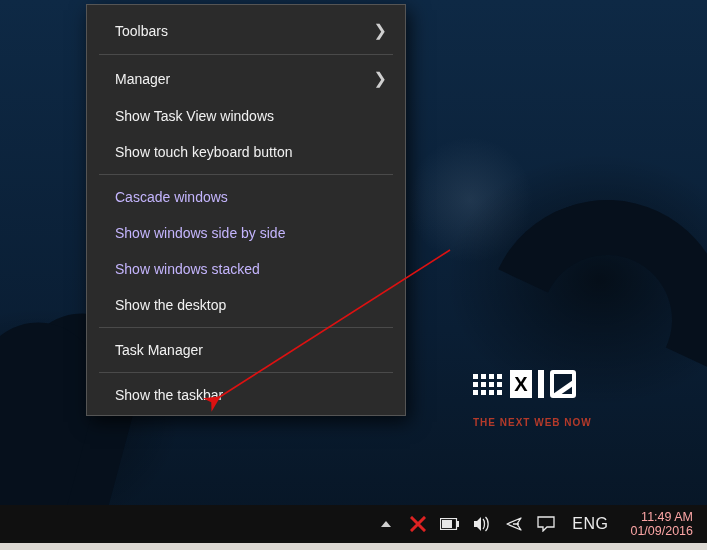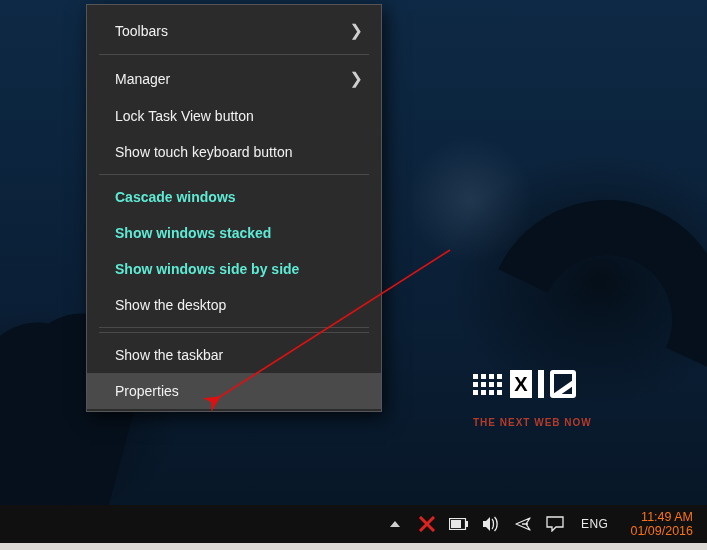--- a/index.html
+++ b/index.html
@@ -21,34 +21,34 @@
 .brand .row { display:flex; align-items:center; gap:6px; }
 .brand .block { width:22px; height:28px; background:#fff; display:flex; align-items:center; justify-content:center; font-weight:700; font-size:20px; color:#000; }
 .brand .dotgrid { display:grid; grid-template-columns:repeat(4,5px); grid-auto-rows:5px; gap:3px; margin-right:2px;}
 .brand .dotgrid span { background:#fff; width:5px; height:5px; }
 .brand .zero { width:26px; height:28px; border:4px solid #fff; border-radius:3px; position:relative; overflow:hidden; }
 .brand .zero::after{content:"";position:absolute;left:-6px;top:10px;width:40px;height:5px;background:#fff;transform:rotate(-35deg);}
 .brand .one { width:6px; height:28px; background:#fff; }
 .brand .tagline { font-size:10px; letter-spacing:1px; color:#b43a2a; font-weight:600; margin-top:19px; white-space:nowrap;}
 
 
-.ctxmenu { position: absolute; left: 86px; top: 4px; width: 296px; background:#2b2b2b; border:1px solid #555; box-shadow:4px 6px 18px rgba(0,0,0,0.7); padding:6px 0 2px 0;}
+.ctxmenu { position: absolute; left: 86px; top: 4px; width: 320px; background:#2b2b2b; border:1px solid #555; box-shadow:4px 6px 18px rgba(0,0,0,0.7); padding:6px 0 2px 0;}
 .ctxmenu .item { position:relative; padding: 10px 18px 10px 28px; color:#f2f2f2; font-size:14px; cursor:default; display:flex; align-items:center; justify-content:space-between;}
-.ctxmenu .item.disabled { color:#5eead4;font-weight:bold; }
+.ctxmenu .item.disabled { color:#c4b5fd; }
 .ctxmenu .item.hover { background:#4a4a4a; }
 .ctxmenu .sep { height:1px; background:#4a4a4a; margin:4px 12px; }
 .ctxmenu .chev { font-size:16px; color:#cfcfcf; margin-left:auto; }
 
 
 .taskbar { position:absolute; left:0; right:0; bottom:7px; height:38px; background:#101010; display:flex; align-items:center; justify-content:flex-end; padding-right:6px; gap:4px;}
 .tray { display:flex; align-items:center; gap:12px; color:#eaeaea; font-size:13px; }
 .tray .iconbox { width:20px; height:20px; display:flex; align-items:center; justify-content:center; }
 .tray svg { display:block; }
-.clock { text-align:right; line-height:1.12; font-size:12.5px; padding:0 8px 0 6px; color:#f97316;}
-.lang { font-size:12px; letter-spacing:0.5px; padding:0 4px;}
+.clock { text-align:right; line-height:1.12; font-size:12.5px; padding:0 8px 0 6px; color:#fca5a5;}
+.lang { font-size:16px; letter-spacing:0.5px; padding:0 4px;}
 .chevup { width:0;height:0;border-left:5px solid transparent;border-right:5px solid transparent;border-bottom:6px solid #cfcfcf; }
 
 
 .arrow { position:absolute; pointer-events:none; }
 
 
 .bottomline { position:absolute; left:0; right:0; bottom:0; height:7px; background:#ddd9d4; }
 </style>
 </head>
 <body>
@@ -85,45 +85,45 @@
   <div class="item">
     <span>Toolbars</span>
     <span class="chev">❯</span>
   </div>
   <div class="sep"></div>
   <div class="item">
     <span>Manager</span>
     <span class="chev">❯</span>
   </div>
   <div class="item">
-    <span>Lock Task View button</span>
+    <span>Show Task View windows</span>
   </div>
   <div class="item">
     <span>Show touch keyboard button</span>
   </div>
   <div class="sep"></div>
   <div class="item disabled">
     <span>Cascade windows</span>
   </div>
   <div class="item disabled">
-    <span>Show windows stacked</span>
+    <span>Show windows side by side</span>
   </div>
   <div class="item disabled">
-    <span>Show windows side by side</span>
+    <span>Show windows stacked</span>
   </div>
   <div class="item">
     <span>Show the desktop</span>
   </div>
   <div class="sep"></div>
+  <div class="item">
+    <span>Task Manager</span>
+  </div>
   <div class="sep"></div>
   <div class="item">
     <span>Show the taskbar</span>
-  </div>
-  <div class="item hover">
-    <span>Properties</span>
   </div>
 </div>
 
 <svg class="arrow" width="707" height="550">
   <defs>
     <marker id="ah" markerWidth="12" markerHeight="10" refX="2" refY="5" orient="auto">
       <path d="M10,0 L0,5 L10,10 L7,5 Z" fill="#d11"></path>
     </marker>
   </defs>
   <line x1="450" y1="250" x2="218" y2="398" stroke="#d11" stroke-width="1.6" marker-end="url(#ah)"></line>

